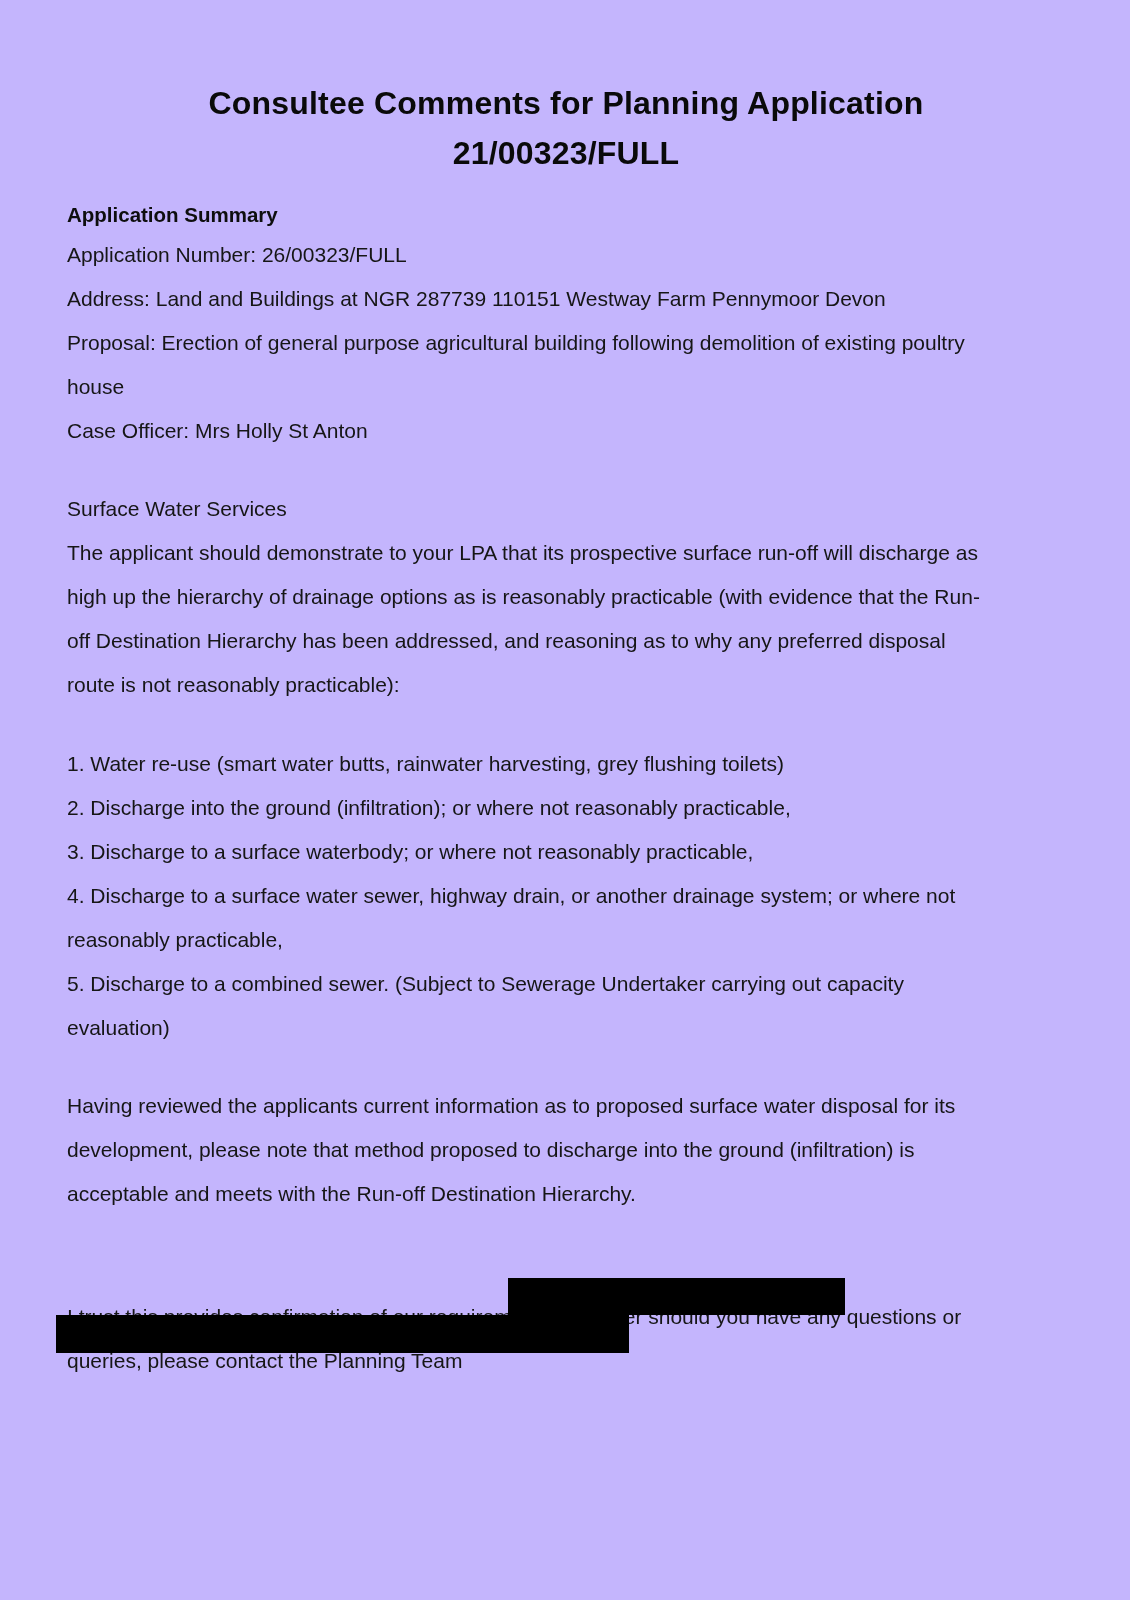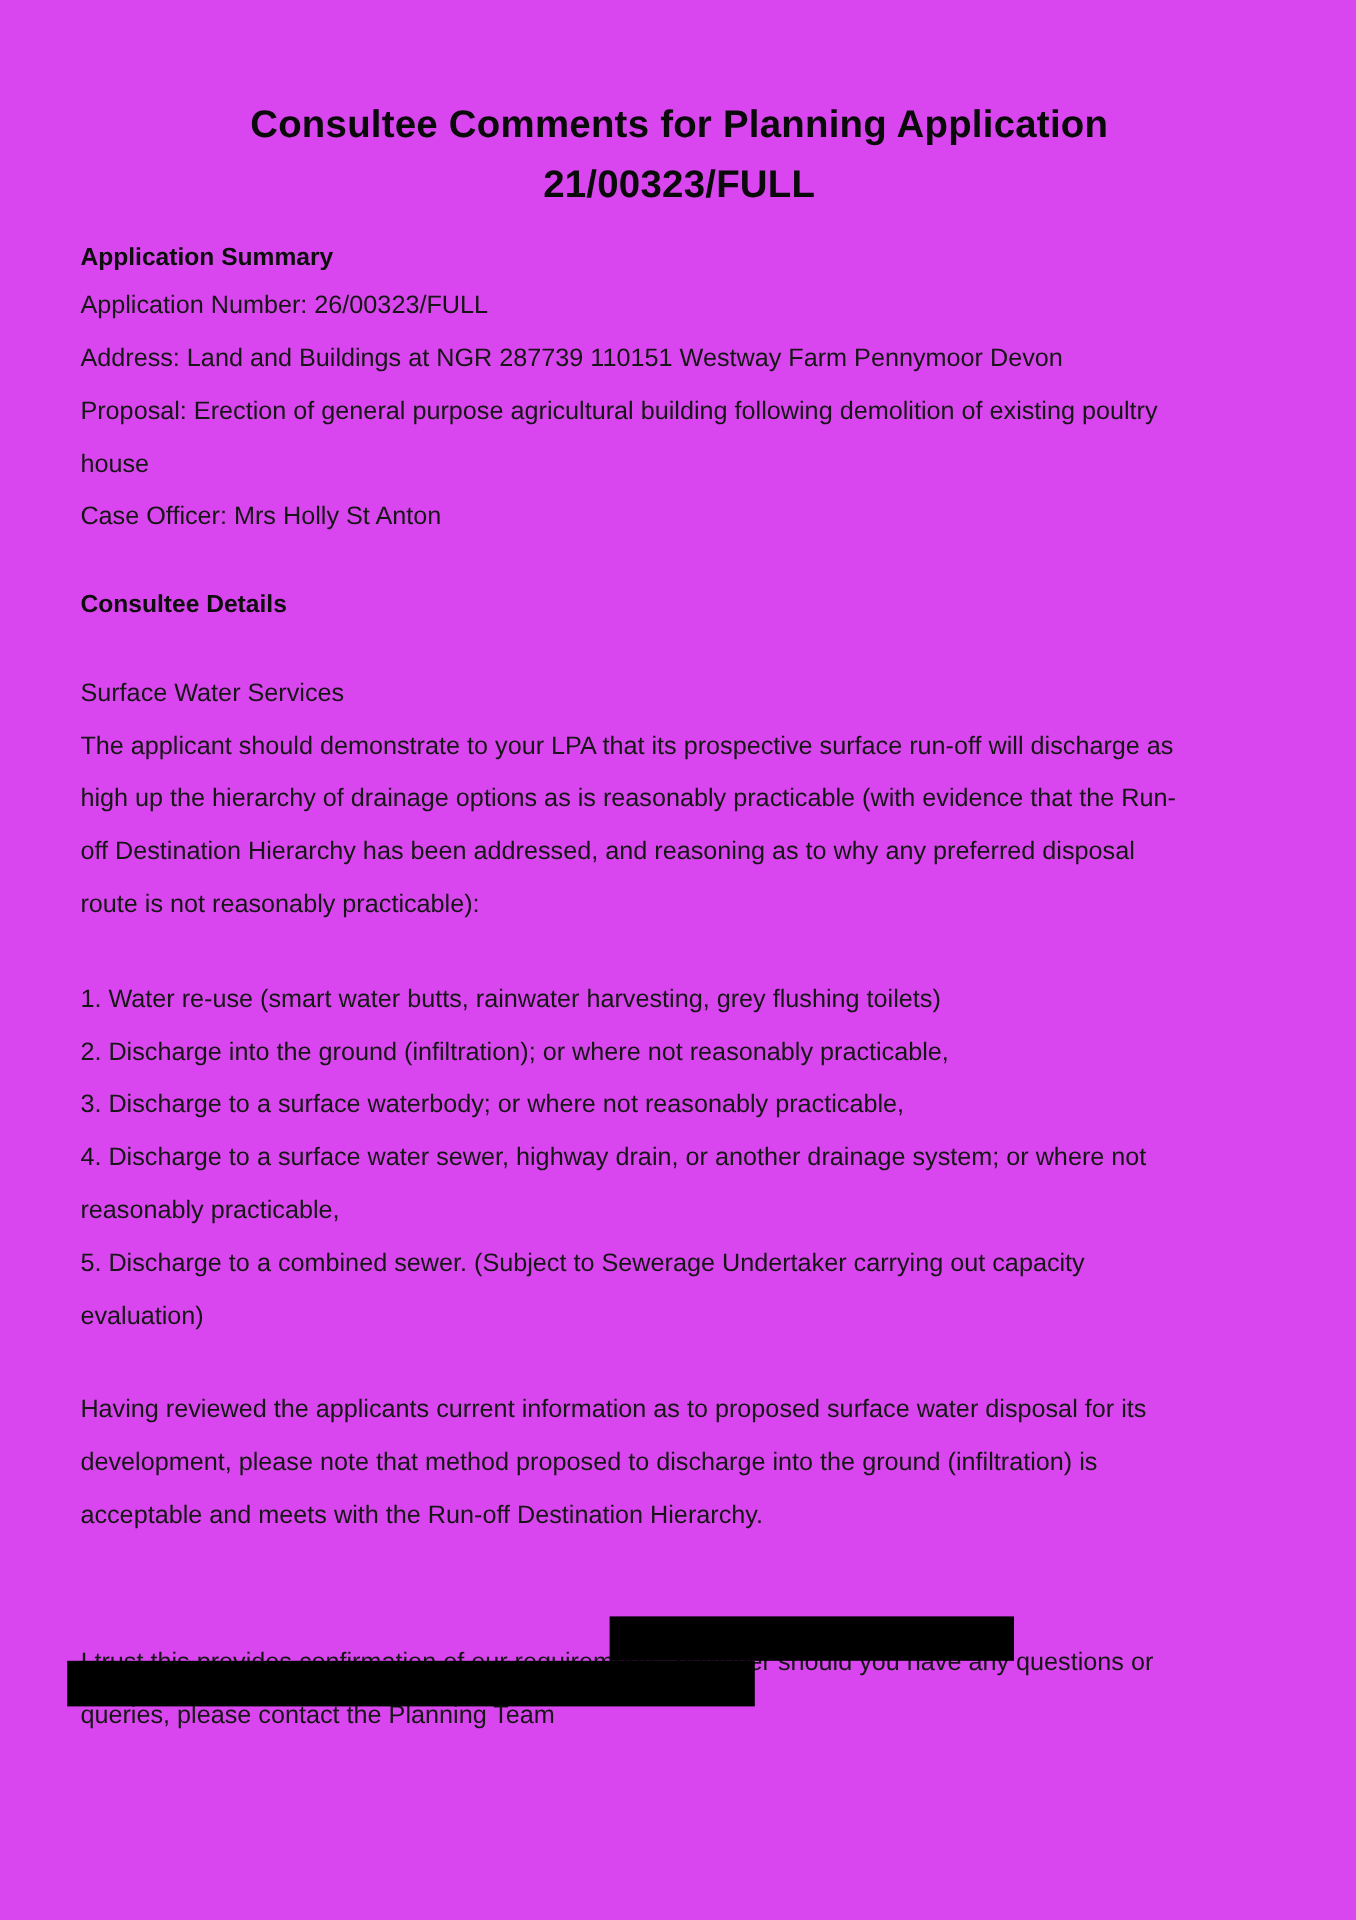--- a/index.html
+++ b/index.html
@@ -1,21 +1,21 @@
 <!DOCTYPE html>
 <html><head>
 <meta charset="utf-8">
 <style>
   html, body { margin: 0; padding: 0; background: #e8e8e8; }
   .page {
     position: relative;
     width: 1130px;
     height: 1600px;
     margin: 0 auto;
-    background: #d946ef;
+    background: #c4b5fd;
     font-family: "Liberation Sans", sans-serif;
     color: #161616;
     overflow: hidden;
     box-sizing: border-box;
     padding: 78px 65px 0 67px;
   }
   .doc-title {
     font-size: 32px;
     font-weight: bold;
     line-height: 50px;
@@ -67,21 +67,20 @@
   <div class="section">
     <div class="heading">Application Summary</div>
     <div class="lines">Application Number: 26/00323/FULL
 Address: Land and Buildings at NGR 287739 110151 Westway Farm Pennymoor Devon
 Proposal: Erection of general purpose agricultural building following demolition of existing poultry
 house
 Case Officer: Mrs Holly St Anton</div>
   </div>
 
   <div class="section">
-    <div class="heading">Consultee Details</div>
   </div>
 
   <div class="section">
 
     <div class="lines block flush">Surface Water Services
 The applicant should demonstrate to your LPA that its prospective surface run-off will discharge as
 high up the hierarchy of drainage options as is reasonably practicable (with evidence that the Run-
 off Destination Hierarchy has been addressed, and reasoning as to why any preferred disposal
 route is not reasonably practicable):</div>
 

